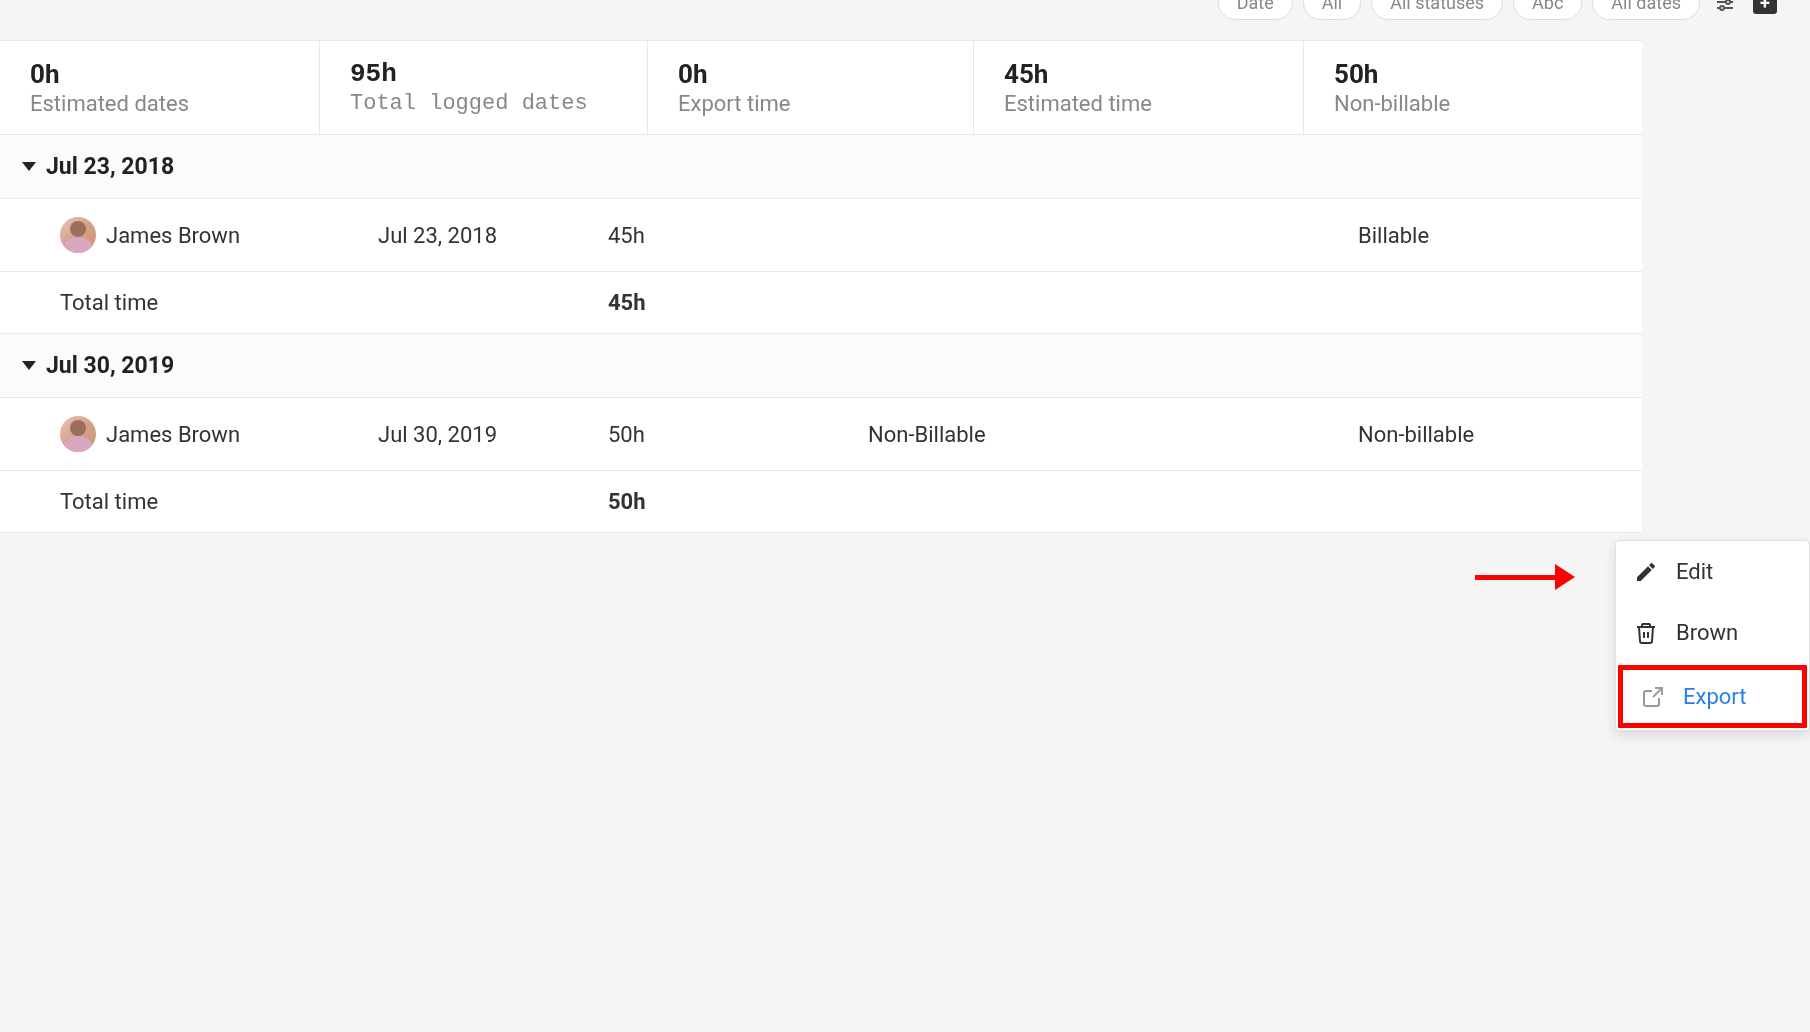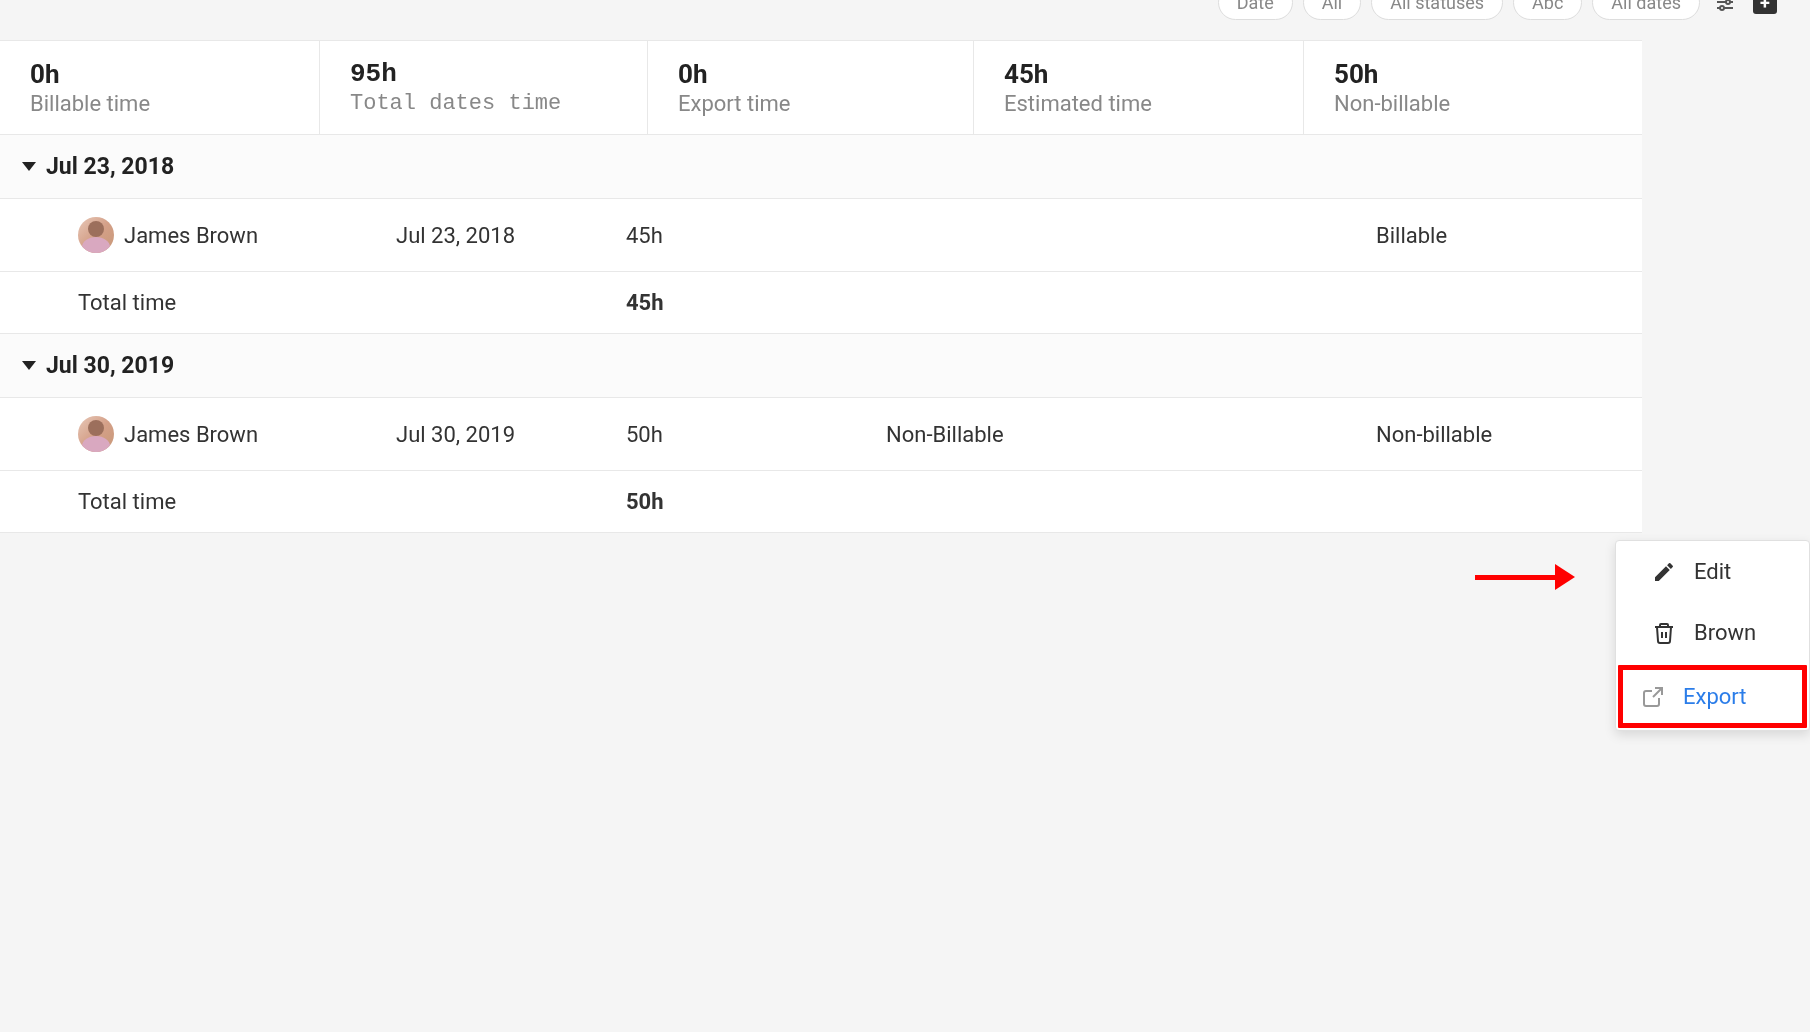--- a/index.html
+++ b/index.html
@@ -88,21 +88,21 @@
     .group-header .caret {
       width: 0; height: 0;
       border-left: 7px solid transparent;
       border-right: 7px solid transparent;
       border-top: 9px solid #222;
     }
 
     .entry-row, .total-row {
       display: flex;
       align-items: center;
-      padding: 18px 18px;
+      padding: 18px 0;
       border-bottom: 1px solid #e8e8e8;
       font-size: 22px;
     }
     .col-user { width: 378px; padding-left: 60px; display:flex; align-items:center; gap: 10px; }
     .col-date { width: 230px; }
     .col-time { width: 260px; }
     .col-desc { width: 490px; }
     .col-status { flex: 1; }
     .avatar {
       width: 36px; height: 36px; border-radius: 50%;
@@ -139,21 +139,21 @@
       background: #fff;
       border: 1px solid #e0e0e0;
       border-radius: 4px;
       box-shadow: 0 4px 12px rgba(0,0,0,0.12);
       z-index: 100;
     }
     .context-menu .item {
       display: flex;
       align-items: center;
       gap: 18px;
-      padding: 18px 36px;
+      padding: 18px 18px;
       font-size: 22px;
       color: #333;
       cursor: pointer;
     }
     .context-menu .item.export-item {
       color: #2b7de9;
       border: 5px solid #ff0000;
       margin: 2px;
       border-radius: 1px;
       padding: 14px 18px;
@@ -218,25 +218,25 @@
   <div class="iconbtn">
     <div class="plus-square">+</div>
   </div>
 </div>
 
 <div class="content">
 
   <div class="summary-row">
     <div class="summary-cell sc-0">
       <div class="value">0h</div>
-      <div class="label">Billable time</div>
+      <div class="label">Estimated dates</div>
     </div>
     <div class="summary-cell sc-1">
       <div class="value">95h</div>
-      <div class="label">Total dates time</div>
+      <div class="label">Total logged dates</div>
     </div>
     <div class="summary-cell sc-2">
       <div class="value">0h</div>
       <div class="label">Export time</div>
     </div>
     <div class="summary-cell sc-3">
       <div class="value">45h</div>
       <div class="label">Estimated time</div>
     </div>
     <div class="summary-cell sc-4">

